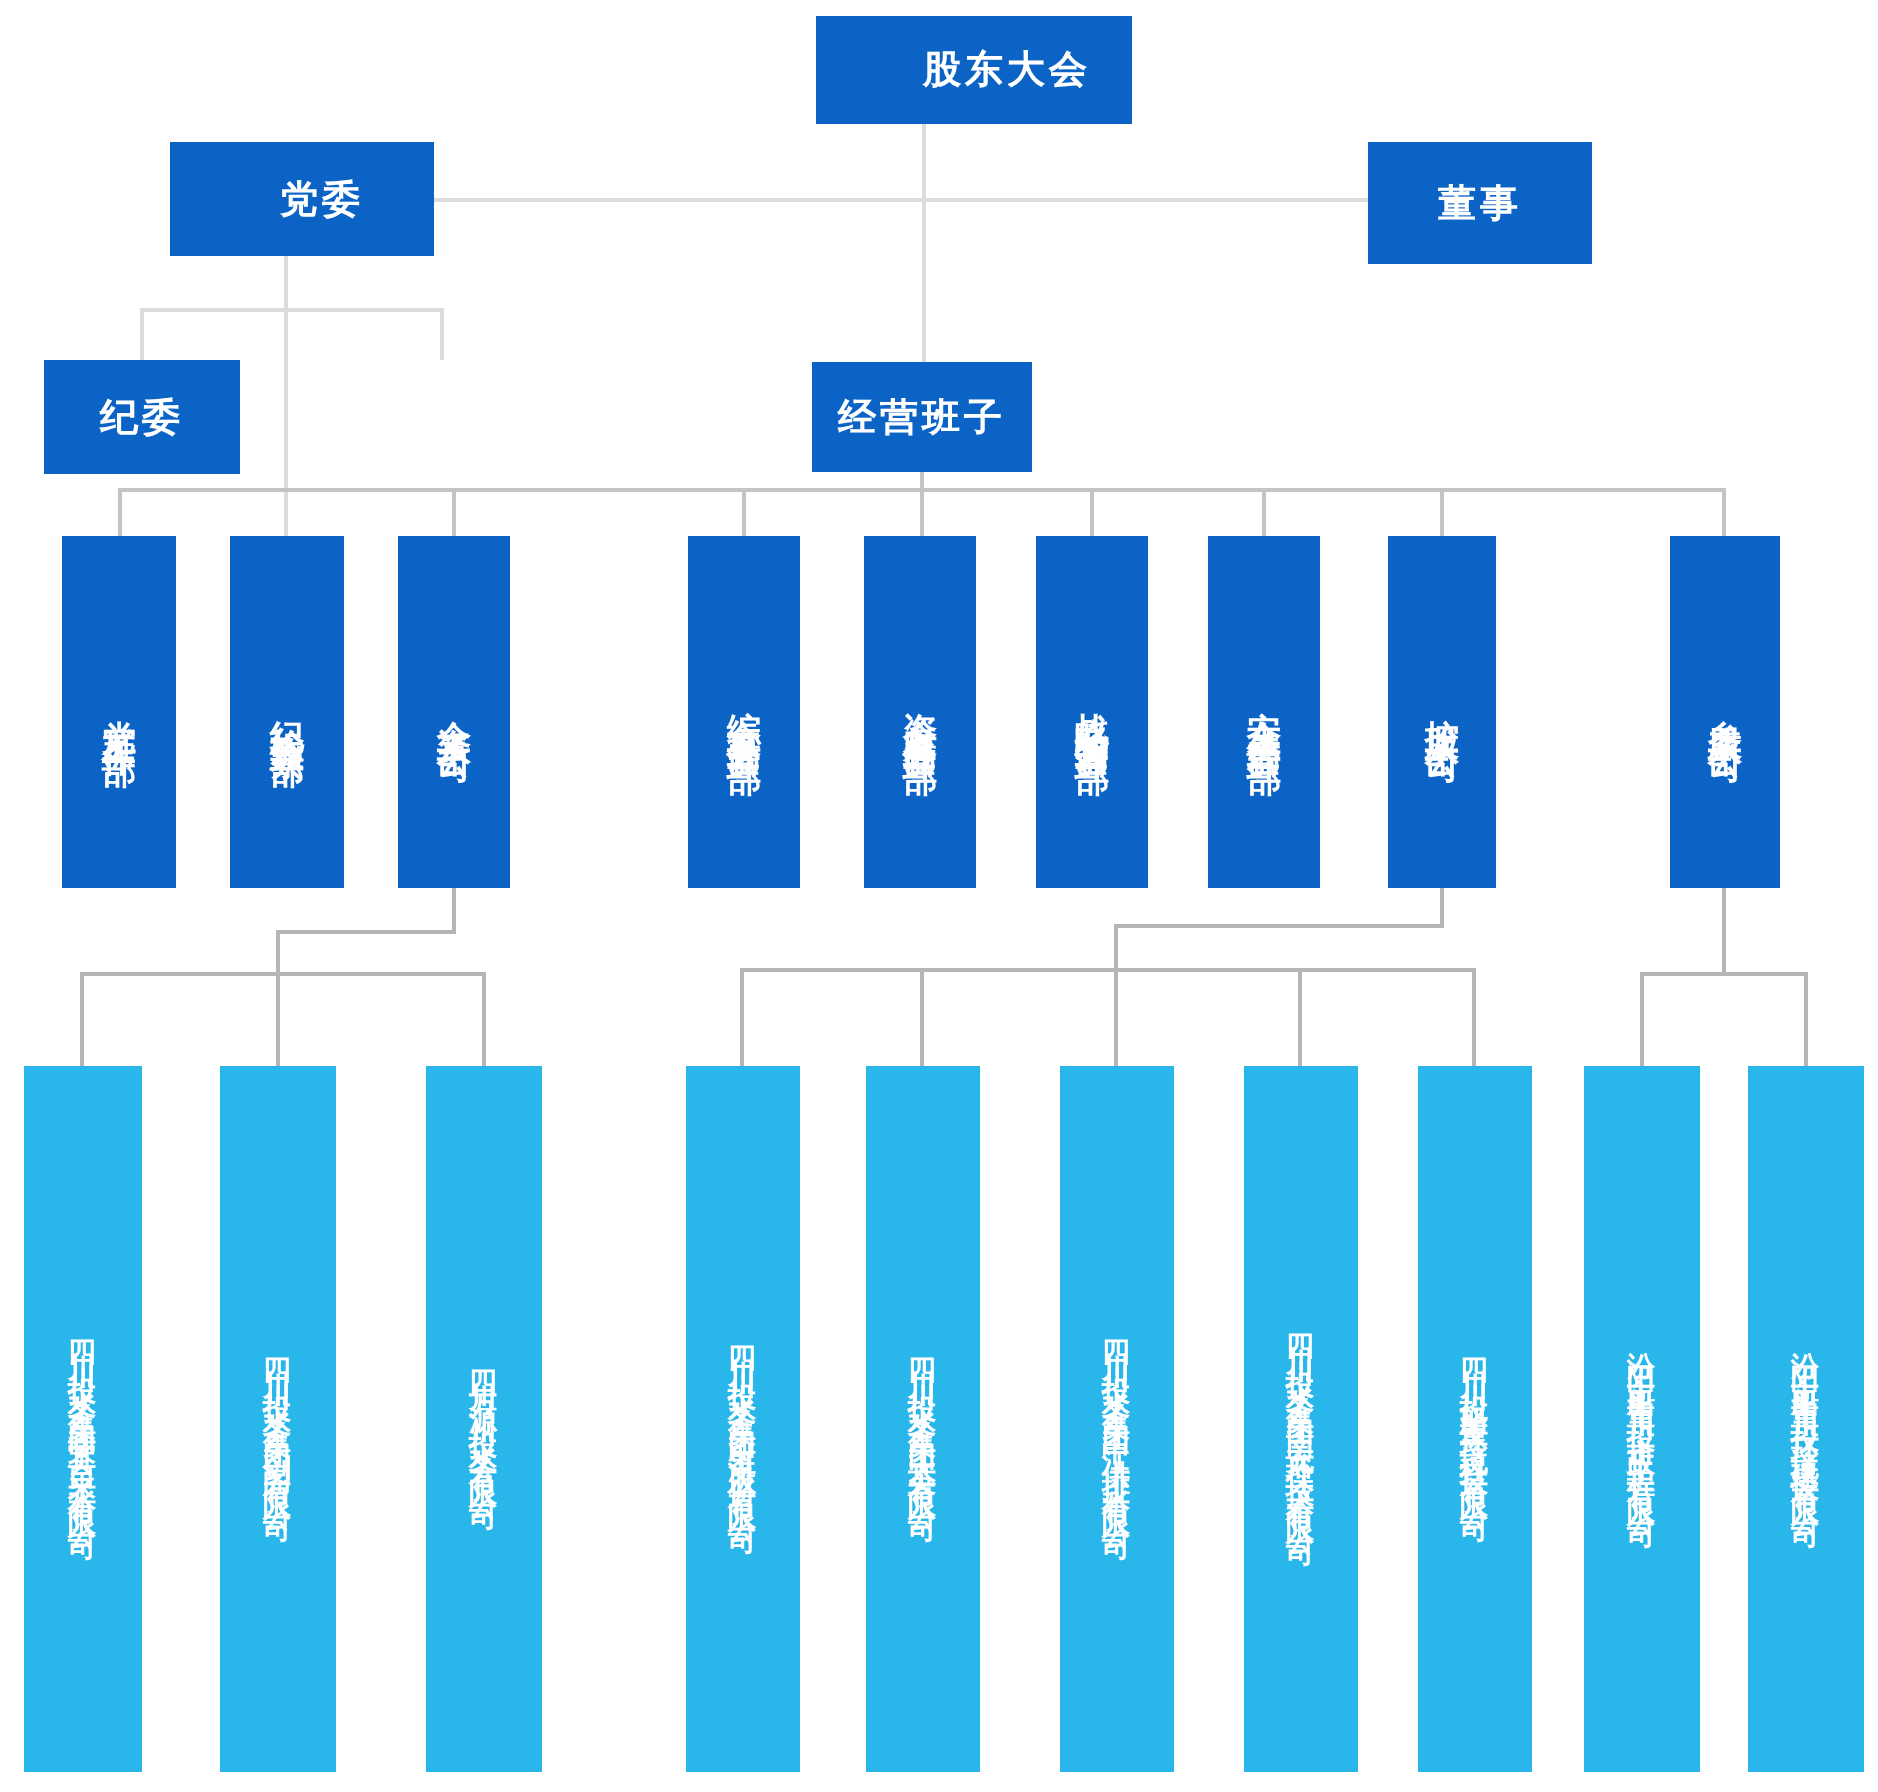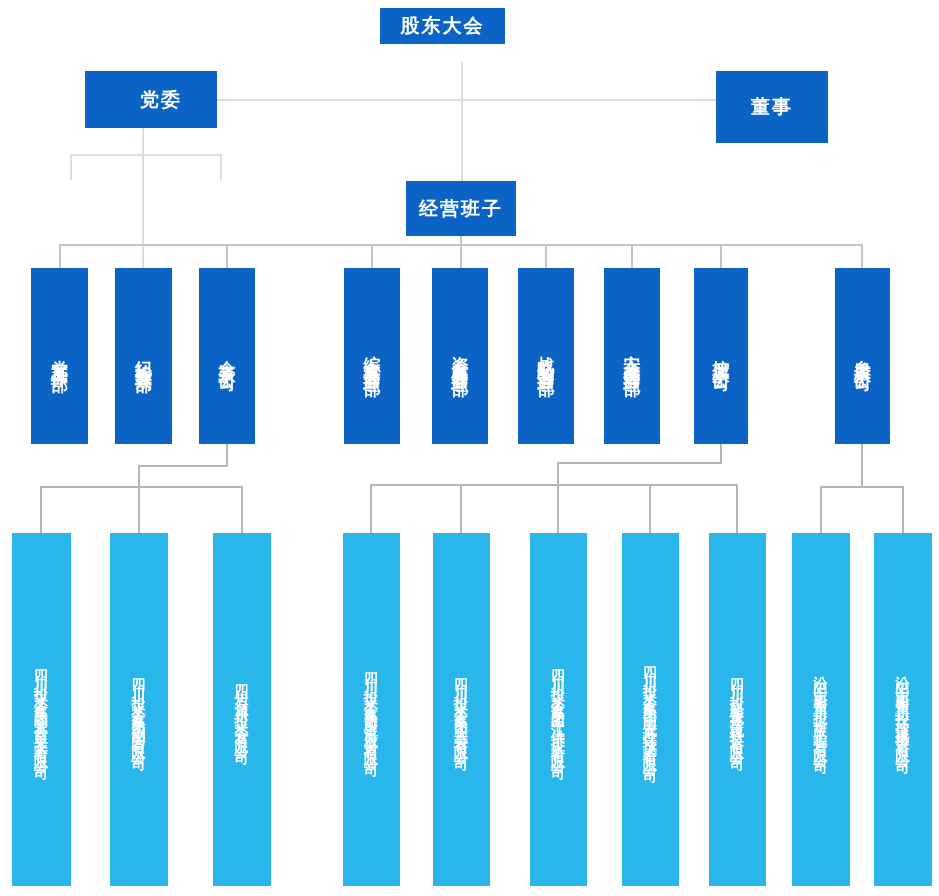--- a/index.html
+++ b/index.html
@@ -76,31 +76,34 @@
   <div class="line dk" style="left:370px;top:484px;width:2px;height:49px;"></div>
   <div class="line dk" style="left:460px;top:484px;width:2px;height:49px;"></div>
   <div class="line dk" style="left:649px;top:484px;width:2px;height:49px;"></div>
   <div class="line dk" style="left:736px;top:484px;width:2px;height:49px;"></div>
 
   <div class="line dk" style="left:861px;top:444px;width:2px;height:44px;"></div>
   <div class="line dk" style="left:820px;top:486px;width:84px;height:2px;"></div>
   <div class="line dk" style="left:820px;top:486px;width:2px;height:47px;"></div>
   <div class="line dk" style="left:902px;top:486px;width:2px;height:47px;"></div>
 
-  <div class="node dark h" style="left:380px;top:8px;width:125px;height:36px;">
+  <div class="node dark h" style="left:408px;top:8px;width:125px;height:54px;padding-left:33px;">
     <span>股东大会</span>
   </div>
 
   <div class="node dark h" style="left:85px;top:71px;width:112px;height:57px;padding-left:20px;">
     <span>党委</span>
   </div>
-  <div class="node dark h" style="left:716px;top:71px;width:112px;height:72px;">
+  <div class="node dark h" style="left:684px;top:71px;width:112px;height:61px;">
     <span>董事</span>
   </div>
 
+  <div class="node dark h" style="left:22px;top:180px;width:98px;height:57px;">
+    <span>纪委</span>
+  </div>
   <div class="node dark h" style="left:406px;top:181px;width:110px;height:55px;">
     <span>经营班子</span>
   </div>
 
   <div class="node dark v" style="left:31px;top:268px;width:57px;height:176px;">
     <span>党群工作部</span>
   </div>
   <div class="node dark v" style="left:115px;top:268px;width:57px;height:176px;">
     <span>纪检监察部</span>
   </div>

